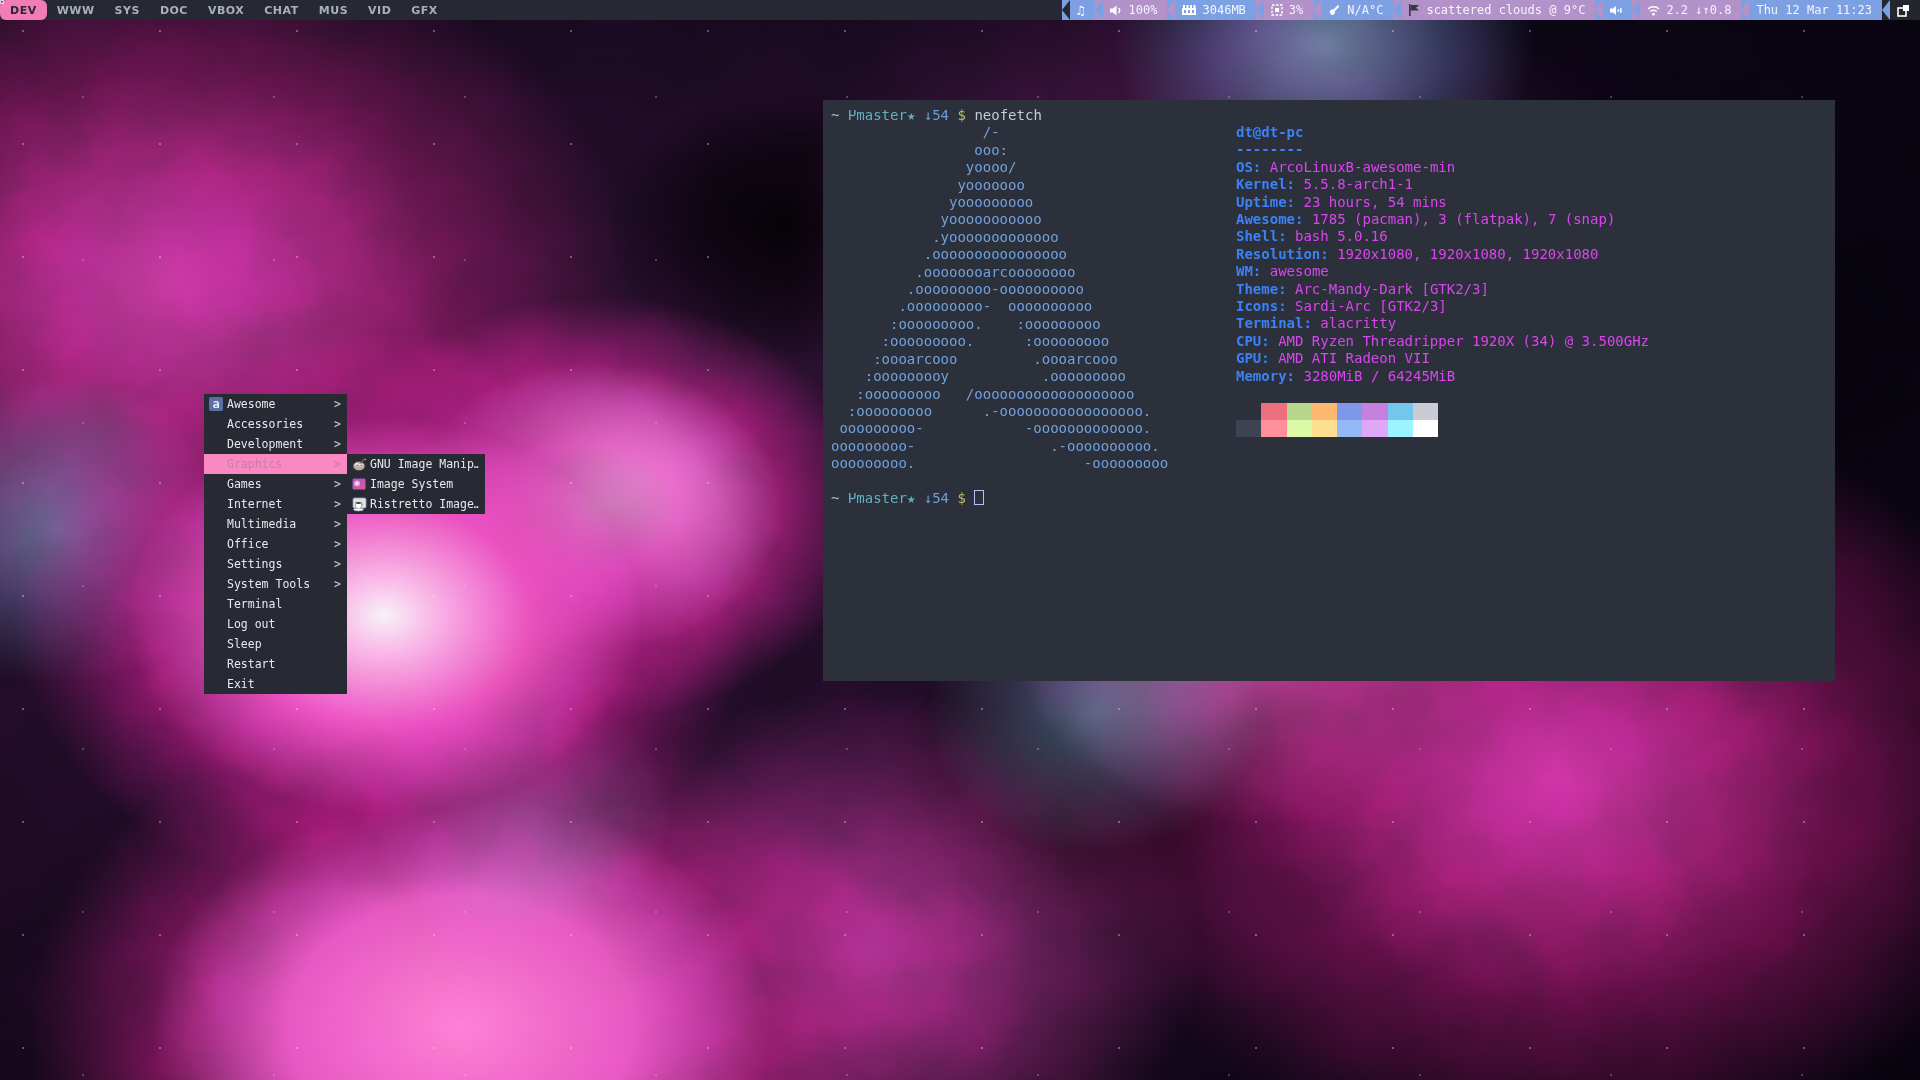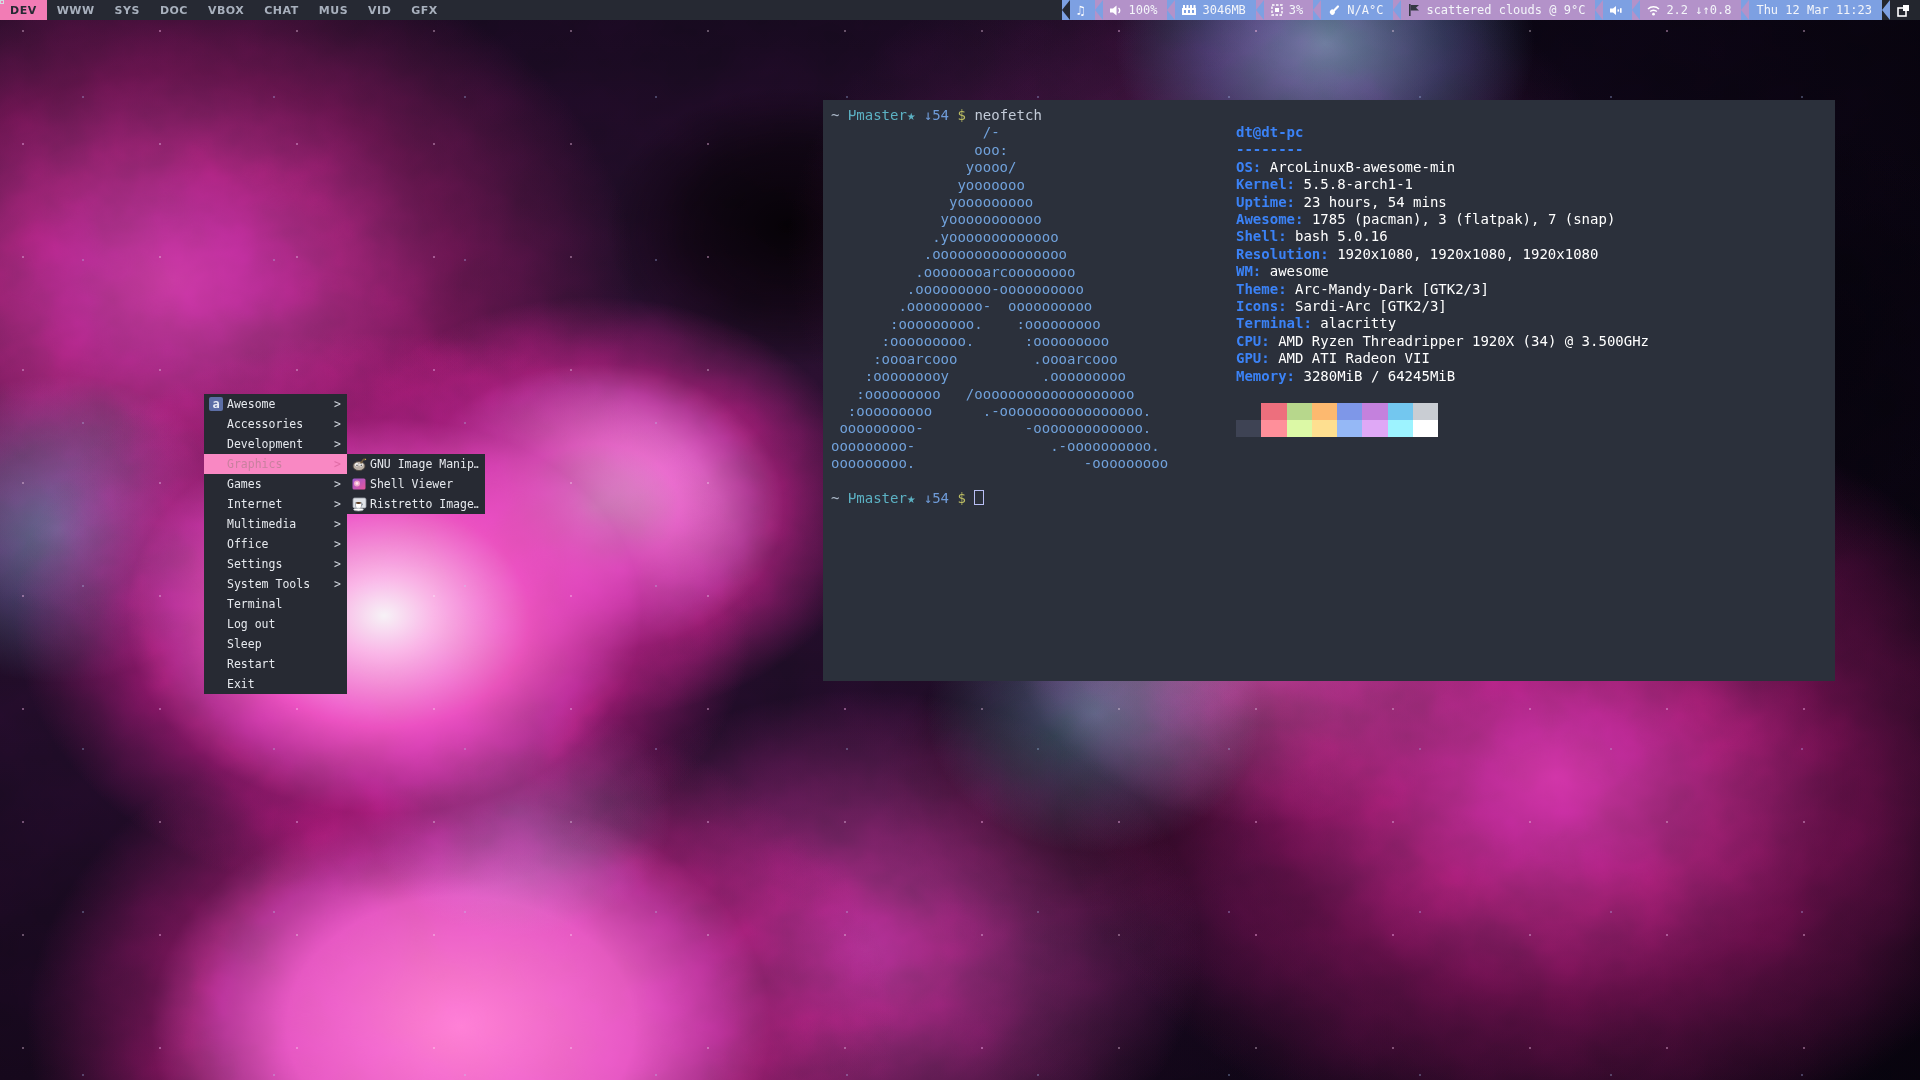--- a/index.html
+++ b/index.html
@@ -31,40 +31,40 @@
       linear-gradient(90deg, rgba(20,8,24,0) 50%, rgba(6,4,14,.7) 78%, rgba(4,3,10,.85) 100%),
       linear-gradient(180deg,#140a1c 0%,#23102a 35%,#1a0c22 70%,#120818 100%);
     background-size:137px 113px,191px 163px,157px 131px,auto,auto,auto,auto,auto,auto,auto,auto,auto,auto,auto,auto,auto,auto,auto,auto,auto;
   }
   .wallpaper-noise{position:absolute;inset:0;z-index:1;opacity:.5;mix-blend-mode:overlay;pointer-events:none;}
   
   .topbar{position:absolute;left:0;top:0;width:1920px;height:20px;background:#262933;z-index:10;
     display:flex;align-items:stretch;justify-content:space-between;}
   .tags{display:flex;align-items:stretch;}
   .tag{display:flex;align-items:center;padding:0 10px;color:#a8b0bd;
-    font-family:"DejaVu Sans",sans-serif;font-size:11px;font-weight:bold;letter-spacing:.5px;position:relative;}
+    font-family:"DejaVu Sans",sans-serif;font-size:11px;font-weight:bold;letter-spacing:.5px;position:relative;border-radius:6px;}
   .tag.active{background:#f27cb5;color:#262933;}
   .tag .occ{position:absolute;left:0;top:0;width:4px;height:4px;border:1px solid #d6dae2;box-sizing:border-box;}
   .tray{display:flex;align-items:stretch;font-size:12px;color:#f4f6fa;}
   .seg{display:flex;align-items:center;padding-right:10px;white-space:nowrap;}
   .seg .sep{width:0;height:0;border-top:10px solid transparent;border-bottom:10px solid transparent;
     border-right:8px solid transparent;margin-right:7px;}
   .seg.blue{background:#7da0e2;} .seg.purple{background:#b392c9;} .seg.dark{background:#23262e;}
   .sep.from-bar{border-right-color:#262933;} .sep.from-blue{border-right-color:#7da0e2;}
   .sep.from-purple{border-right-color:#b392c9;}
   .seg .ic{display:inline-flex;align-items:center;margin-right:6px;}
   .seg .ic:last-child{margin-right:0;}
   .music-glyph{font-size:13px;line-height:1;color:#fff;}
   
   .terminal{position:absolute;left:823px;top:100px;width:1012px;height:581px;background:#2b303b;
     z-index:5;box-sizing:border-box;padding:7px 8px;font-size:14px;line-height:17.4px;color:#bac3d2;}
   .terminal pre{margin:0;font-family:"DejaVu Sans Mono",monospace;font-size:14px;line-height:17.4px;white-space:pre;}
   .c-dir{color:#a9b6c6;} .c-branch{color:#5cb2c4;} .c-jobs{color:#6f9bd8;} .c-dollar{color:#bcbd63;}
   .c-cmd{color:#c3cbd8;} .c-art{color:#71a2dc;}
-  .c-label{color:#3b82f6;font-weight:bold;} .c-val{color:#ffffff;}
+  .c-label{color:#3b82f6;font-weight:bold;} .c-val{color:#d946ef;}
   .branch-glyph{display:inline-block;transform:scaleX(-1);}
   .info-block{position:absolute;left:413px;top:24px;}
   .cursor{display:inline-block;width:8px;height:13px;border:1.5px solid #b9bff5;vertical-align:-2px;}
   .pal{display:inline-block;width:25.3px;height:17.4px;vertical-align:top;}
   
   .menu{position:absolute;left:204px;top:394px;width:143px;z-index:20;background:#272a33;
     font-size:11.5px;color:#e6e9ee;}
   .menu-item{height:20px;display:flex;align-items:center;padding:0 6px 0 4px;box-sizing:border-box;}
   .menu-item .mi-icon{width:16px;height:16px;margin-right:3px;flex:0 0 16px;display:inline-flex;
     align-items:center;justify-content:center;}
@@ -364,21 +364,21 @@
             <linearGradient id="ivg" x1="0" y1="0" x2="1" y2="1">
               <stop offset="0" stop-color="#9b59d0"></stop>
               <stop offset="1" stop-color="#e8569c"></stop>
             </linearGradient>
           </defs>
           <rect x="0.5" y="1.5" width="13" height="11" rx="1.5" fill="url(#ivg)"></rect>
           <circle cx="5" cy="6.4" r="3" fill="#f2a7c8"></circle>
           <circle cx="5" cy="6.4" r="1.4" fill="#fde3ef"></circle>
         </svg>
     </span>
-    <span class="mi-label">Shell Viewer</span>
+    <span class="mi-label">Image System</span>
   </div>
   <div class="menu-item">
     <span class="mi-icon">
       <svg width="15" height="15" viewBox="0 0 15 15">
           <rect x="1" y="1" width="13" height="10" rx="1.5" fill="#dfe3e8" stroke="#9aa0a8" stroke-width="0.8"></rect>
           <path d="M3.5 5.5 h6 v3.4 a3 3.1 0 0 1-6 0 z" fill="#fff" stroke="#8a9098" stroke-width="0.7"></path>
           <ellipse cx="6.5" cy="6" rx="2.6" ry="1" fill="#5b3a1e"></ellipse>
           <path d="M9.5 6.2 q2.4 0.4 0 2.6" fill="none" stroke="#8a9098" stroke-width="0.9"></path>
           <ellipse cx="6.5" cy="12.6" rx="5" ry="1.4" fill="#fff" stroke="#9aa0a8" stroke-width="0.7"></ellipse>
         </svg>

